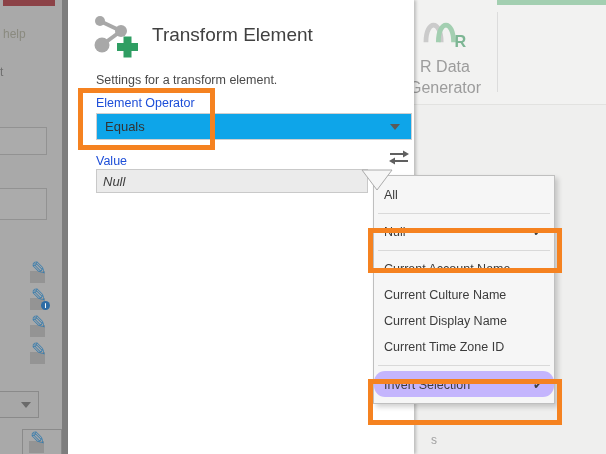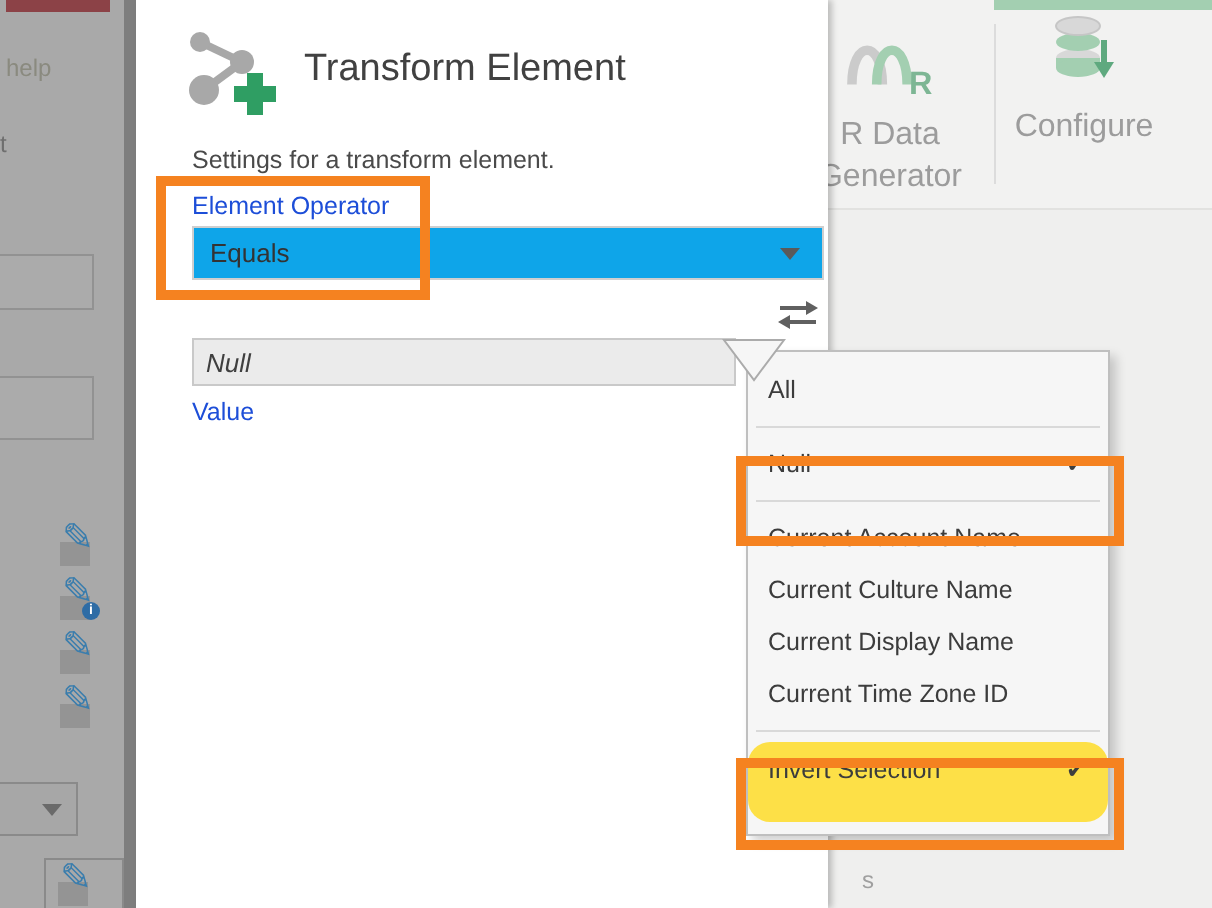--- a/index.html
+++ b/index.html
@@ -31,34 +31,34 @@
   .dim-iconbox{position:absolute;left:22px;top:429px;width:38px;height:25px;border:1px solid #8a8a8a;}
   .dim-iconbox .pencil{left:6px;top:3px;}
   
   .dialog-shadow{position:absolute;left:62px;top:0;width:6px;height:454px;background:#7e7e7e;z-index:6;}
   .dialog{position:absolute;left:68px;top:0;width:346px;height:454px;background:#ffffff;z-index:10;box-shadow:2px 0 3px rgba(0,0,0,.22);}
   .dlg-icon{position:absolute;left:22px;top:12px;}
   .dlg-title{position:absolute;left:84px;top:24px;font-size:19px;color:#414141;}
   .dlg-sub{position:absolute;left:28px;top:73px;font-size:12.5px;color:#4a4a4a;text-align:center;}
   .fld-label{position:absolute;left:28px;font-size:12.5px;color:#1d4ed8;}
   .op-label{top:96px;}
-  .val-label{top:154px;margin-top:45px;}
+  .val-label{top:154px;}
   .select-box{position:absolute;left:28px;top:113px;width:306px;height:25px;background:#0ea5e9;border:1px solid #cfcfcf;
     font-size:13px;color:#333;line-height:25px;padding-left:8px;box-sizing:content-box;}
   .select-box .caret{position:absolute;right:11px;top:10px;width:0;height:0;border-left:5px solid transparent;border-right:5px solid transparent;border-top:6px solid #5a5a5a;}
   .value-input{position:absolute;left:28px;top:169px;width:258px;height:22px;background:#ebebeb;border:1px solid #c9c9c9;
     font-family:"Liberation Sans",sans-serif;font-size:13px;font-style:italic;color:#3f3f3f;padding:0 6px;}
   .swap-icon{position:absolute;left:320px;top:149px;}
   
   .menu-pointer{position:absolute;left:360px;top:168px;z-index:16;}
   .menu{position:absolute;left:373px;top:175px;width:180px;background:#f6f6f6;border:1px solid #bfbfbf;
     box-shadow:3px 3px 5px rgba(0,0,0,.18);z-index:15;padding:6px 0;}
   .menu-item{position:relative;height:26px;line-height:26px;padding-left:10px;font-size:12.5px;color:#3c3c3c;cursor:default;}
   .menu-item .check{position:absolute;right:11px;top:0;font-size:12px;color:#3e3e3e;}
-  .menu-item.highlight{height:40px;line-height:28px;background:#fde047;border-radius:11px;}
+  .menu-item.highlight{height:26px;line-height:28px;background:#c4b5fd;border-radius:11px;}
   .menu-sep{height:1px;background:#d9d9d9;margin:5px 4px;}
   
   .annot{position:absolute;border:5px solid #f58220;z-index:30;pointer-events:none;}
   .annot.a1{left:78px;top:88px;width:127px;height:52px;}
   .annot.a2{left:368px;top:228px;width:184px;height:35px;}
   .annot.a3{left:368px;top:379px;width:184px;height:36px;}
 </style>
 </head>
 <body>
 
@@ -69,32 +69,20 @@
     <div class="ribbon-group" style="left:406px;">
       <svg width="50" height="40" viewBox="0 0 50 42">
         <path d="M5 36 C5 12, 21 12, 21 36" stroke="#cbcbcb" stroke-width="5" fill="none"></path>
         <path d="M18 36 C18 12, 34 12, 34 36" stroke="#a3cfb1" stroke-width="5" fill="none"></path>
         <text x="35" y="41" font-size="17" font-weight="bold" fill="#7db694" font-family="Liberation Sans, sans-serif">R</text>
       </svg>
       <div class="glabel">R Data</div>
       <div class="glabel">Generator</div>
     </div>
     <div class="vsep"></div>
-    <div class="ribbon-group" style="left:503px;">
-      <svg width="38" height="36" viewBox="0 0 38 36">
-        <ellipse cx="16" cy="21" rx="11" ry="4.5" fill="#d8d8d8"></ellipse>
-        <ellipse cx="16" cy="13" rx="11" ry="4.5" fill="#a3cfb1"></ellipse>
-        <ellipse cx="16" cy="5" rx="11" ry="4.5" fill="#d8d8d8" stroke="#c6c6c6" stroke-width="1"></ellipse>
-        <rect x="5" y="21" width="22" height="5" fill="#a3cfb1"></rect>
-        <ellipse cx="16" cy="26" rx="11" ry="4.5" fill="#a3cfb1"></ellipse>
-        <line x1="29" y1="12" x2="29" y2="24" stroke="#5fa97f" stroke-width="3"></line>
-        <polygon points="24,23 34,23 29,31" fill="#5fa97f"></polygon>
-      </svg>
-      <div class="glabel">Configure</div>
-    </div>
   </div>
   <div class="canvas-area"></div>
   <div class="partial-s">s</div>
 
   <div class="overlay-left">
     <div class="red-bar"></div>
     <div class="dim-help">help</div>
     <div class="dim-t">t</div>
     <div class="dim-box b1"></div>
     <div class="dim-box b2"></div>

